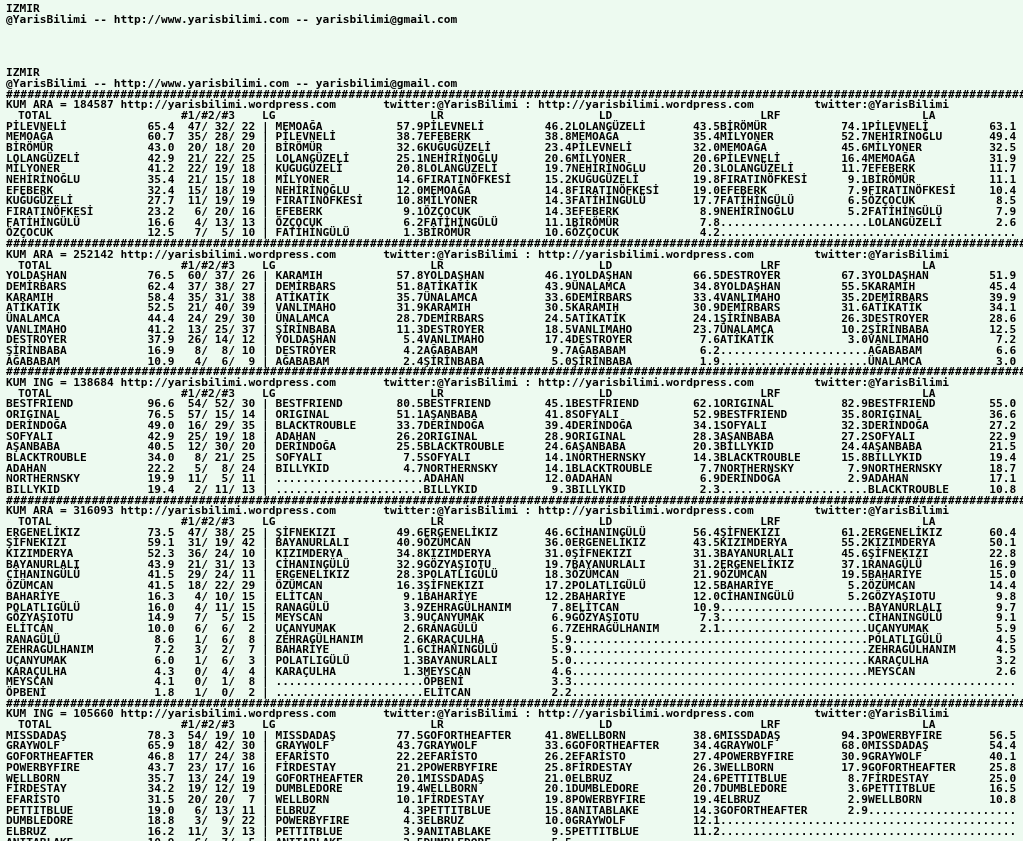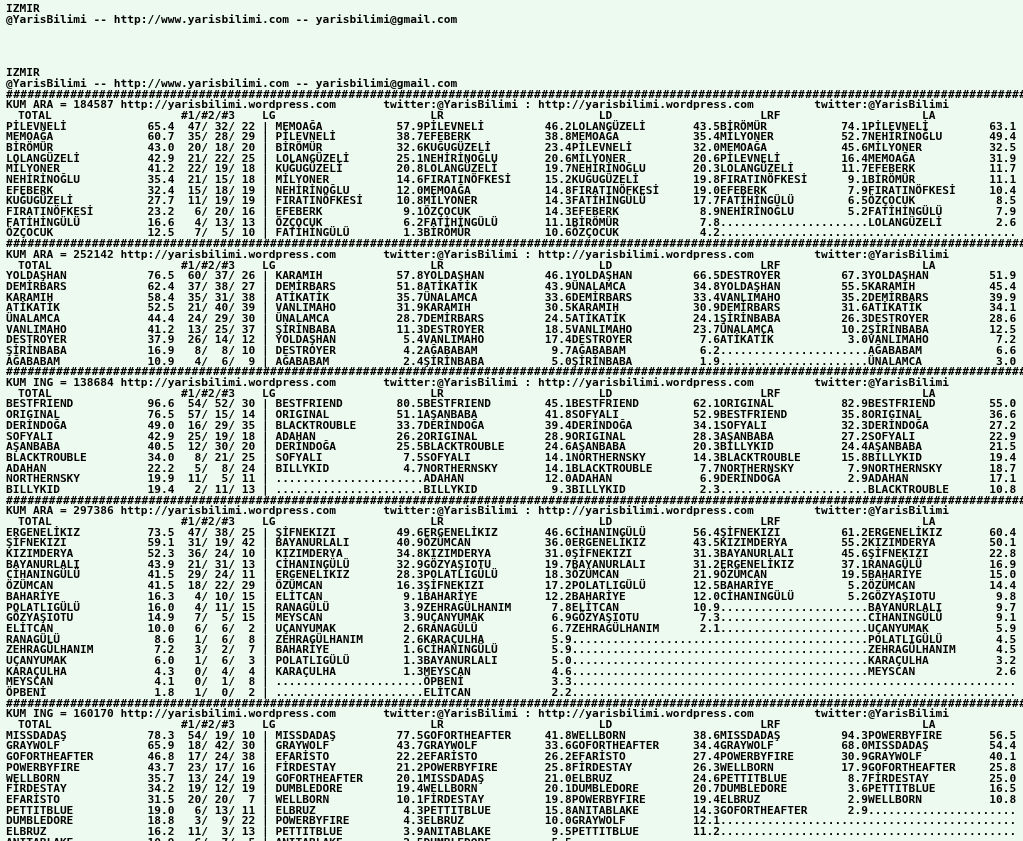--- a/index.html
+++ b/index.html
@@ -122,21 +122,21 @@
   <div class="line row"><span class="f-name1">ADAHAN</span><span class="f-val1">22.2</span><span class="f-stats">  5/  8/ 24</span><span class="f-sep">|</span><span class="f-bname">BILLYKID</span><span class="f-bval">4.7</span><span class="f-bname">NORTHERNSKY</span><span class="f-bval">14.1</span><span class="f-bname">BLACKTROUBLE</span><span class="f-bval">7.7</span><span class="f-bname">NORTHERNSKY</span><span class="f-bval">7.9</span><span class="f-bname">NORTHERNSKY</span><span class="f-bval">18.7</span></div>
 
   <div class="line row"><span class="f-name1">NORTHERNSKY</span><span class="f-val1">19.9</span><span class="f-stats"> 11/  5/ 11</span><span class="f-sep">|</span><span class="f-bname">......................</span><span class="f-bval"></span><span class="f-bname">ADAHAN</span><span class="f-bval">12.0</span><span class="f-bname">ADAHAN</span><span class="f-bval">6.9</span><span class="f-bname">DERİNDOĞA</span><span class="f-bval">2.9</span><span class="f-bname">ADAHAN</span><span class="f-bval">17.1</span></div>
 
   <div class="line row"><span class="f-name1">BILLYKID</span><span class="f-val1">19.4</span><span class="f-stats">  2/ 11/ 13</span><span class="f-sep">|</span><span class="f-bname">......................</span><span class="f-bval"></span><span class="f-bname">BILLYKID</span><span class="f-bval">9.3</span><span class="f-bname">BILLYKID</span><span class="f-bval">2.3</span><span class="f-bname">......................</span><span class="f-bval"></span><span class="f-bname">BLACKTROUBLE</span><span class="f-bval">10.8</span></div>
 </div>
   </section>
 
   <section class="section">
     <div class="line hash">########################################################################################################################################################</div>
-    <div class="line kum"><span class="k-code">KUM ARA = 297386</span><span class="k-url">http://yarisbilimi.wordpress.com</span><span class="k-tw1">twitter:@YarisBilimi : http://yarisbilimi.wordpress.com</span><span class="k-tw2">twitter:@YarisBilimi</span></div>
+    <div class="line kum"><span class="k-code">KUM ARA = 316093</span><span class="k-url">http://yarisbilimi.wordpress.com</span><span class="k-tw1">twitter:@YarisBilimi : http://yarisbilimi.wordpress.com</span><span class="k-tw2">twitter:@YarisBilimi</span></div>
     <div class="line colhead"><span class="ch-total">TOTAL</span><span class="ch-stats">#1/#2/#3</span><span class="ch-lg">LG</span><span class="ch-lr">LR</span><span class="ch-ld">LD</span><span class="ch-lrf">LRF</span><span class="ch-la">LA</span></div>
     <div>
   <div class="line row"><span class="f-name1">ERGENELİKIZ</span><span class="f-val1">73.5</span><span class="f-stats"> 47/ 38/ 25</span><span class="f-sep">|</span><span class="f-bname">ŞİFNEKIZI</span><span class="f-bval">49.6</span><span class="f-bname">ERGENELİKIZ</span><span class="f-bval">46.6</span><span class="f-bname">CİHANINGÜLÜ</span><span class="f-bval">56.4</span><span class="f-bname">ŞİFNEKIZI</span><span class="f-bval">61.2</span><span class="f-bname">ERGENELİKIZ</span><span class="f-bval">60.4</span></div>
 
   <div class="line row"><span class="f-name1">ŞİFNEKIZI</span><span class="f-val1">59.1</span><span class="f-stats"> 31/ 19/ 42</span><span class="f-sep">|</span><span class="f-bname">BAYANURLALI</span><span class="f-bval">40.9</span><span class="f-bname">ÖZÜMCAN</span><span class="f-bval">36.0</span><span class="f-bname">ERGENELİKIZ</span><span class="f-bval">43.5</span><span class="f-bname">KIZIMDERYA</span><span class="f-bval">55.2</span><span class="f-bname">KIZIMDERYA</span><span class="f-bval">50.1</span></div>
 
   <div class="line row"><span class="f-name1">KIZIMDERYA</span><span class="f-val1">52.3</span><span class="f-stats"> 36/ 24/ 10</span><span class="f-sep">|</span><span class="f-bname">KIZIMDERYA</span><span class="f-bval">34.8</span><span class="f-bname">KIZIMDERYA</span><span class="f-bval">31.0</span><span class="f-bname">ŞİFNEKIZI</span><span class="f-bval">31.3</span><span class="f-bname">BAYANURLALI</span><span class="f-bval">45.6</span><span class="f-bname">ŞİFNEKIZI</span><span class="f-bval">22.8</span></div>
 
   <div class="line row"><span class="f-name1">BAYANURLALI</span><span class="f-val1">43.9</span><span class="f-stats"> 21/ 31/ 13</span><span class="f-sep">|</span><span class="f-bname">CİHANINGÜLÜ</span><span class="f-bval">32.9</span><span class="f-bname">GÖZYAŞIOTU</span><span class="f-bval">19.7</span><span class="f-bname">BAYANURLALI</span><span class="f-bval">31.2</span><span class="f-bname">ERGENELİKIZ</span><span class="f-bval">37.1</span><span class="f-bname">RANAGÜLÜ</span><span class="f-bval">16.9</span></div>
 
@@ -161,21 +161,21 @@
   <div class="line row"><span class="f-name1">KARAÇULHA</span><span class="f-val1">4.3</span><span class="f-stats">  0/  4/  4</span><span class="f-sep">|</span><span class="f-bname">KARAÇULHA</span><span class="f-bval">1.3</span><span class="f-bname">MEYSCAN</span><span class="f-bval">4.6</span><span class="f-bname">......................</span><span class="f-bval"></span><span class="f-bname">......................</span><span class="f-bval"></span><span class="f-bname">MEYSCAN</span><span class="f-bval">2.6</span></div>
 
   <div class="line row"><span class="f-name1">MEYSCAN</span><span class="f-val1">4.1</span><span class="f-stats">  0/  1/  8</span><span class="f-sep">|</span><span class="f-bname">......................</span><span class="f-bval"></span><span class="f-bname">ÖPBENİ</span><span class="f-bval">3.3</span><span class="f-bname">......................</span><span class="f-bval"></span><span class="f-bname">......................</span><span class="f-bval"></span><span class="f-bname">......................</span><span class="f-bval"></span></div>
 
   <div class="line row"><span class="f-name1">ÖPBENİ</span><span class="f-val1">1.8</span><span class="f-stats">  1/  0/  2</span><span class="f-sep">|</span><span class="f-bname">......................</span><span class="f-bval"></span><span class="f-bname">ELİTCAN</span><span class="f-bval">2.2</span><span class="f-bname">......................</span><span class="f-bval"></span><span class="f-bname">......................</span><span class="f-bval"></span><span class="f-bname">......................</span><span class="f-bval"></span></div>
 </div>
   </section>
 
   <section class="section">
     <div class="line hash">########################################################################################################################################################</div>
-    <div class="line kum"><span class="k-code">KUM ING = 160170</span><span class="k-url">http://yarisbilimi.wordpress.com</span><span class="k-tw1">twitter:@YarisBilimi : http://yarisbilimi.wordpress.com</span><span class="k-tw2">twitter:@YarisBilimi</span></div>
+    <div class="line kum"><span class="k-code">KUM ING = 105660</span><span class="k-url">http://yarisbilimi.wordpress.com</span><span class="k-tw1">twitter:@YarisBilimi : http://yarisbilimi.wordpress.com</span><span class="k-tw2">twitter:@YarisBilimi</span></div>
     <div class="line colhead"><span class="ch-total">TOTAL</span><span class="ch-stats">#1/#2/#3</span><span class="ch-lg">LG</span><span class="ch-lr">LR</span><span class="ch-ld">LD</span><span class="ch-lrf">LRF</span><span class="ch-la">LA</span></div>
     <div>
   <div class="line row"><span class="f-name1">MISSDADAŞ</span><span class="f-val1">78.3</span><span class="f-stats"> 54/ 19/ 10</span><span class="f-sep">|</span><span class="f-bname">MISSDADAŞ</span><span class="f-bval">77.5</span><span class="f-bname">GOFORTHEAFTER</span><span class="f-bval">41.8</span><span class="f-bname">WELLBORN</span><span class="f-bval">38.6</span><span class="f-bname">MISSDADAŞ</span><span class="f-bval">94.3</span><span class="f-bname">POWERBYFIRE</span><span class="f-bval">56.5</span></div>
 
   <div class="line row"><span class="f-name1">GRAYWOLF</span><span class="f-val1">65.9</span><span class="f-stats"> 18/ 42/ 30</span><span class="f-sep">|</span><span class="f-bname">GRAYWOLF</span><span class="f-bval">43.7</span><span class="f-bname">GRAYWOLF</span><span class="f-bval">33.6</span><span class="f-bname">GOFORTHEAFTER</span><span class="f-bval">34.4</span><span class="f-bname">GRAYWOLF</span><span class="f-bval">68.0</span><span class="f-bname">MISSDADAŞ</span><span class="f-bval">54.4</span></div>
 
   <div class="line row"><span class="f-name1">GOFORTHEAFTER</span><span class="f-val1">46.8</span><span class="f-stats"> 17/ 24/ 38</span><span class="f-sep">|</span><span class="f-bname">EFARİSTO</span><span class="f-bval">22.2</span><span class="f-bname">EFARİSTO</span><span class="f-bval">26.2</span><span class="f-bname">EFARİSTO</span><span class="f-bval">27.4</span><span class="f-bname">POWERBYFIRE</span><span class="f-bval">30.9</span><span class="f-bname">GRAYWOLF</span><span class="f-bval">40.1</span></div>
 
   <div class="line row"><span class="f-name1">POWERBYFIRE</span><span class="f-val1">43.7</span><span class="f-stats"> 23/ 17/ 16</span><span class="f-sep">|</span><span class="f-bname">FİRDESTAY</span><span class="f-bval">21.2</span><span class="f-bname">POWERBYFIRE</span><span class="f-bval">25.8</span><span class="f-bname">FİRDESTAY</span><span class="f-bval">26.3</span><span class="f-bname">WELLBORN</span><span class="f-bval">17.9</span><span class="f-bname">GOFORTHEAFTER</span><span class="f-bval">25.8</span></div>
 

